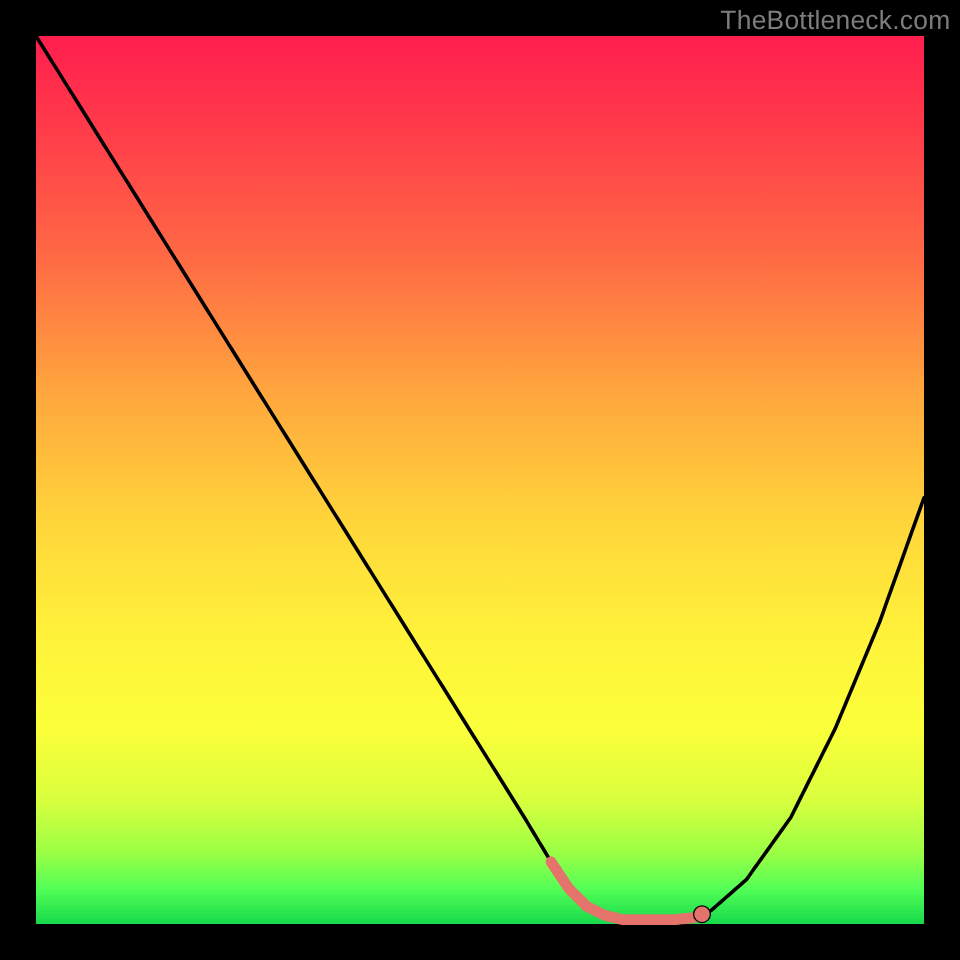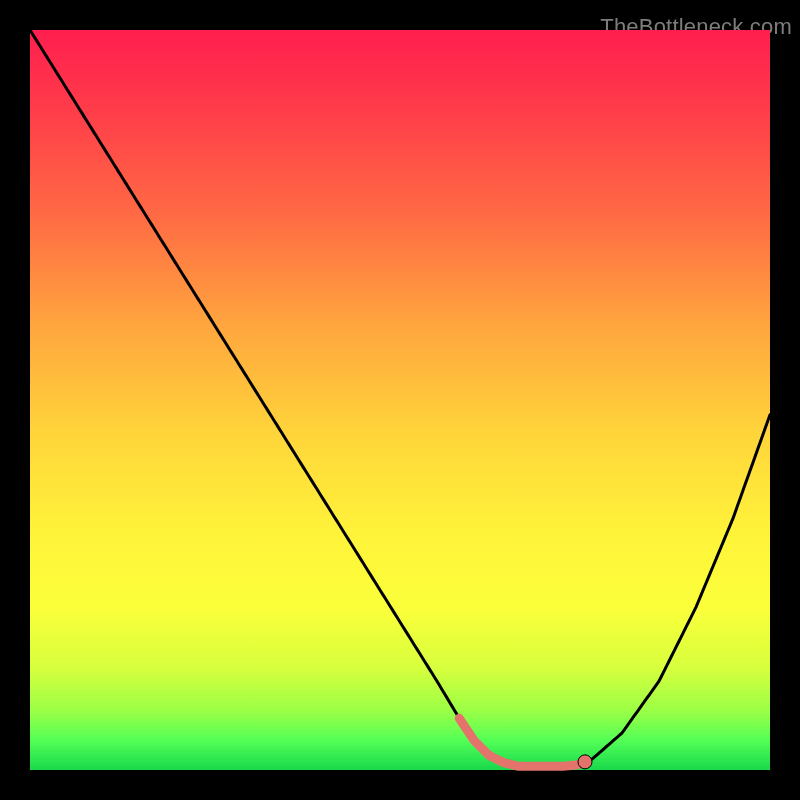--- a/index.html
+++ b/index.html
@@ -60,21 +60,21 @@
   svg.curve {
     position: absolute;
     left: 0;
     top: 0;
     width: 100%;
     height: 100%;
     overflow: visible;
   }
   .watermark {
     position: absolute;
-    top: 14px;
+    top: 4px;
     right: 8px;
     color: #7d7d7d;
     font-size: 22px;
     letter-spacing: 0.2px;
     user-select: none;
   }
 </style>
 </head>
 <body>
 

